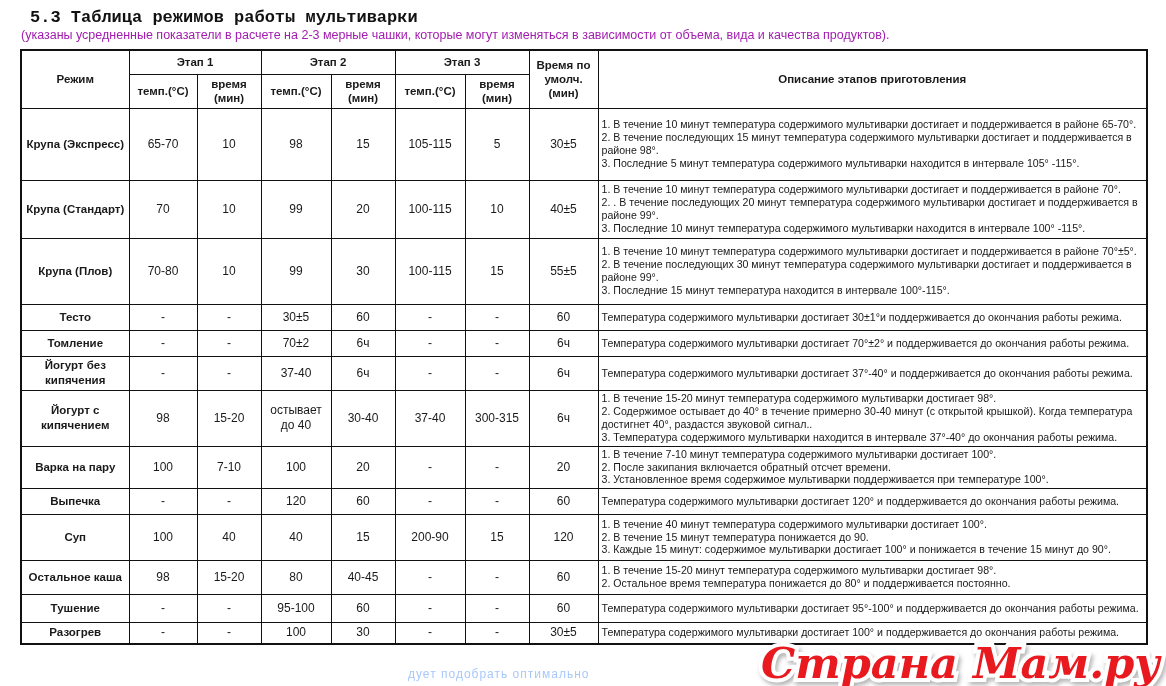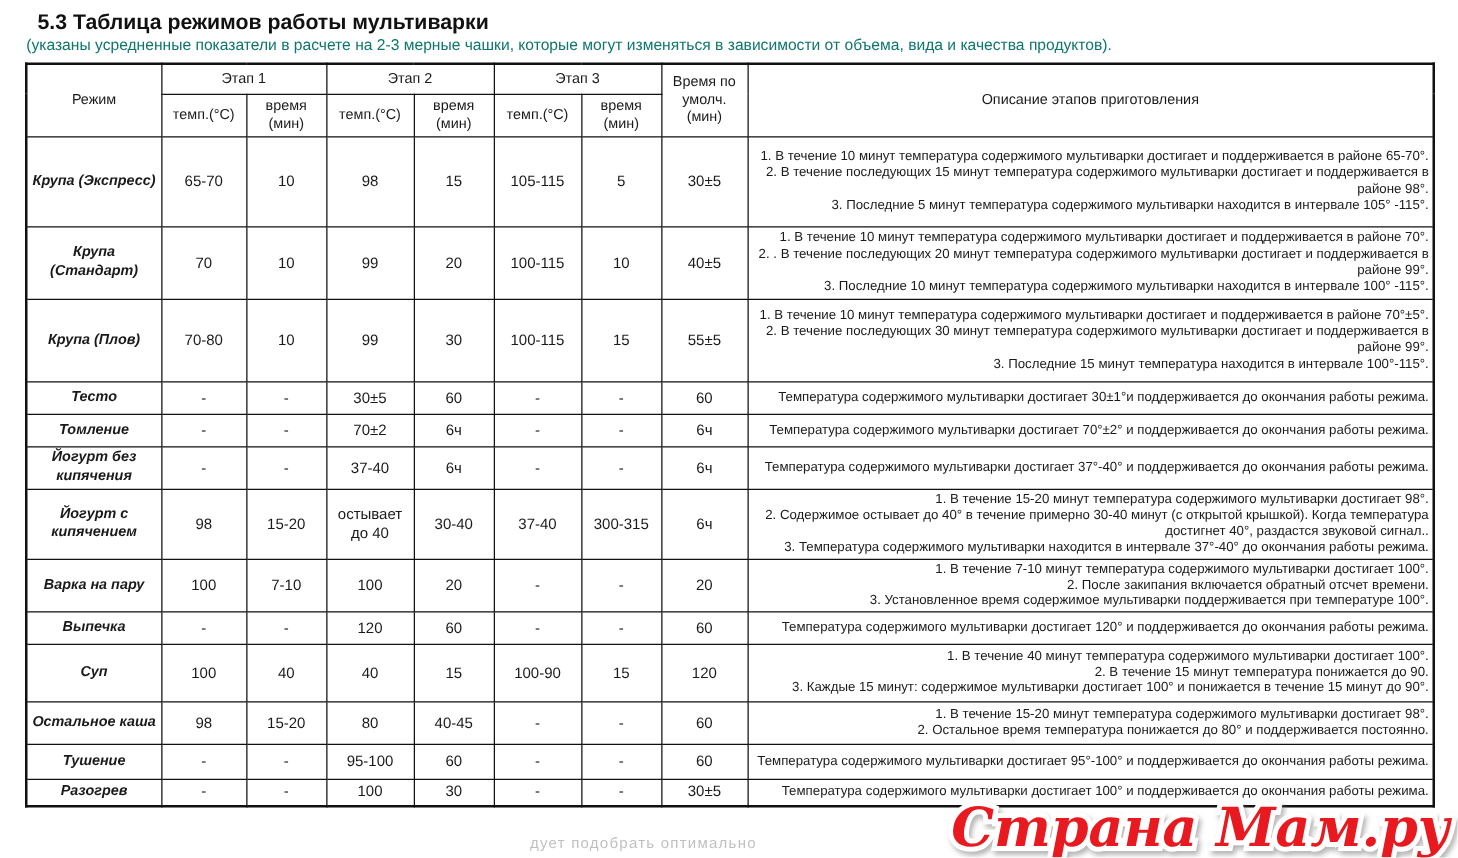--- a/index.html
+++ b/index.html
@@ -3,73 +3,72 @@
 <meta charset="utf-8">
 <style>
   html,body{margin:0;padding:0;}
   body{
     width:1166px;height:686px;position:relative;overflow:hidden;
     background:#ffffff;color:#1a1a1a;
     font-family:"Liberation Sans",sans-serif;
   }
   .page-title{
     margin:8px 0 1px 30px;
-    font-size:17px;font-weight:bold;color:#111;
+    font-size:17px;font-weight:bold;color:#111;font-family:Liberation Mono, monospace;
   }
   .page-subtitle{
     margin:0 0 7px 21px;
-    font-size:12.5px;color:#0f766e;
+    font-size:12.5px;color:#a21caf;
   }
   table.modes{
     margin-left:20px;
     border-collapse:collapse;table-layout:fixed;
     width:1126px;
     border:2px solid #111;
   }
   table.modes th, table.modes td{
     border:1px solid #111;
     padding:1px 3px;
     vertical-align:middle;
     overflow:hidden;
   }
   th.h{
-    font-size:11.5px;font-weight:normal;text-align:center;line-height:1.25;margin-top:15px;
+    font-size:11.5px;font-weight:bold;text-align:center;line-height:1.25;margin-top:15px;
   }
   td.mode{
     font-size:11.5px;font-weight:bold;text-align:center;line-height:1.3;
     padding:1px 6px;
-    font-style:italic;
   }
   td.val{
     font-size:12px;font-weight:normal;text-align:center;line-height:1.25;
   }
   td.desc{
-    font-size:10.6px;line-height:12.9px;text-align:right;
+    font-size:10.6px;line-height:12.9px;text-align:left;
     padding:2px 5px;vertical-align:middle;
   }
   .watermark-wrap{
     position:absolute;right:6px;bottom:-2px;height:58px;
     font-family:"DejaVu Serif",serif;
     font-style:italic;font-weight:bold;font-size:43px;
     white-space:nowrap;
     filter:drop-shadow(2px 3px 2px rgba(120,120,120,0.55));
   }
   .wm-outline{
     position:absolute;right:0;bottom:0;
     color:#ffffff;
     -webkit-text-stroke:8px #ffffff;
     text-shadow:0 0 3px #fff,0 0 3px #fff;
   }
   .wm-fill{
     position:absolute;right:0;bottom:0;
     color:#e8191f;
   }
   .faint-footer{
-    position:absolute;left:424px;top:667px;
-    font-size:12px;color:#737373;opacity:0.45;letter-spacing:1px;
+    position:absolute;left:408px;top:667px;
+    font-size:12px;color:#3b82f6;opacity:0.45;letter-spacing:1px;
   }
 </style>
 </head>
 <body>
 
 <h1 class="page-title">5.3 Таблица режимов работы мультиварки</h1>
 <p class="page-subtitle">(указаны усредненные показатели в расчете на 2-3 мерные чашки, которые могут изменяться в зависимости от объема, вида и качества продуктов).</p>
 
 <table class="modes">
   <colgroup>
@@ -228,21 +227,21 @@
         <td class="desc">
           <div>Температура содержимого мультиварки достигает 120° и поддерживается до окончания работы режима.</div>
         </td>
       </tr>
       <tr style="height: 46px;">
         <td class="mode">Суп</td>
         <td class="val">100</td>
         <td class="val">40</td>
         <td class="val">40</td>
         <td class="val">15</td>
-        <td class="val">100-90</td>
+        <td class="val">200-90</td>
         <td class="val">15</td>
         <td class="val">120</td>
         <td class="desc">
           <div>1. В течение 40 минут температура содержимого мультиварки достигает 100°.</div>
           <div>2. В течение 15 минут температура понижается до 90.</div>
           <div>3. Каждые 15 минут:  содержимое мультиварки достигает  100° и понижается в течение 15 минут до 90°.</div>
         </td>
       </tr>
       <tr style="height: 34px;">
         <td class="mode">Остальное каша</td>

